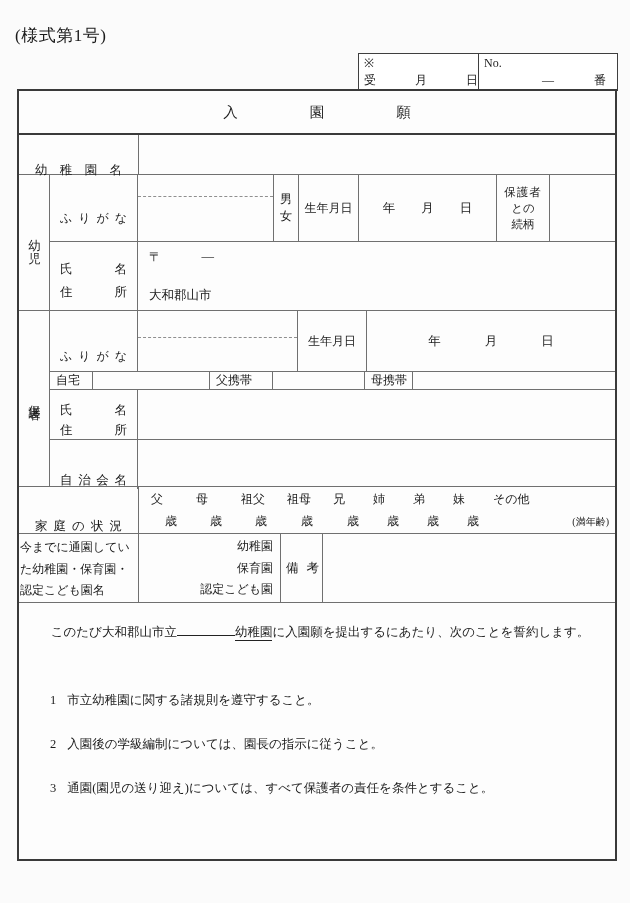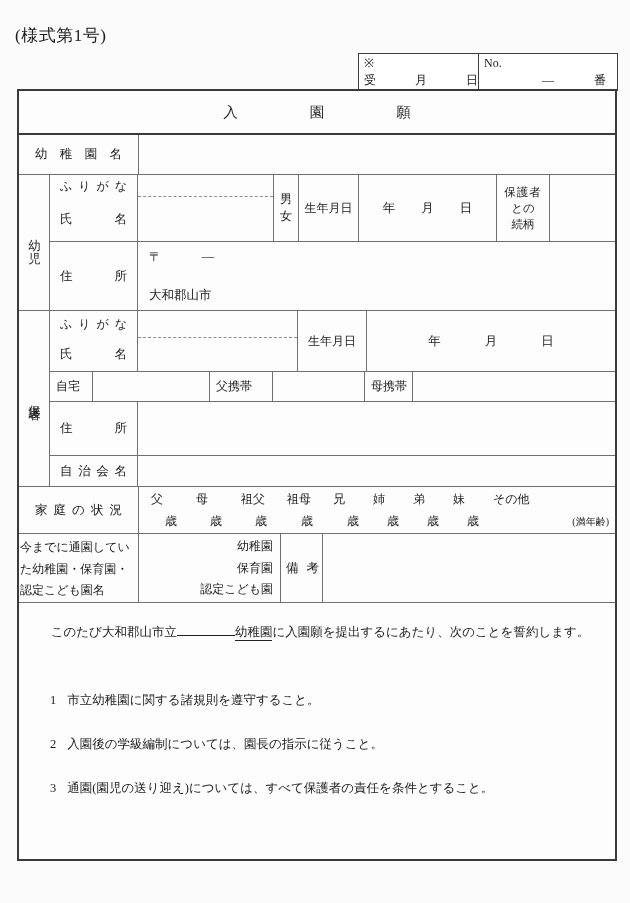--- a/index.html
+++ b/index.html
@@ -30,21 +30,21 @@
   .form-table{
     position:absolute;left:17px;top:89px;width:600px;height:772px;
     box-sizing:border-box;border:2px solid #3a3a3a;background:#fdfdfd;
     display:flex;flex-direction:column;font-size:12.5px;
   }
   .bb1{border-bottom:1px solid #707070;}
   .bb2{border-bottom:2px solid #3a3a3a;}
   .br1{border-right:1px solid #707070;}
   .cell{box-sizing:border-box;}
   .row{display:flex;box-sizing:border-box;}
-  .jlabel{text-align:justify;text-align-last:justify;text-justify:inter-character;}
+  .jlabel{text-align:justify;text-align-last:justify;text-justify:inter-character;margin-top:32px;}
   .ccenter{display:flex;align-items:center;justify-content:center;}
 
   
   .title-row{height:42px;display:flex;align-items:center;justify-content:center;gap:72px;
     font-size:14.5px;font-weight:bold;font-weight:normal;}
   .title-char{display:inline-block;}
 
   
   .kname-row{height:40px;}
   .lblw{width:120px;padding:0 16px;display:flex;align-items:center;box-sizing:border-box;}

